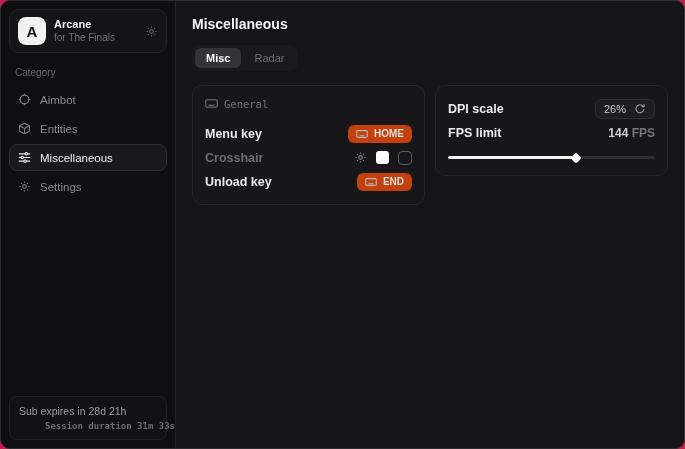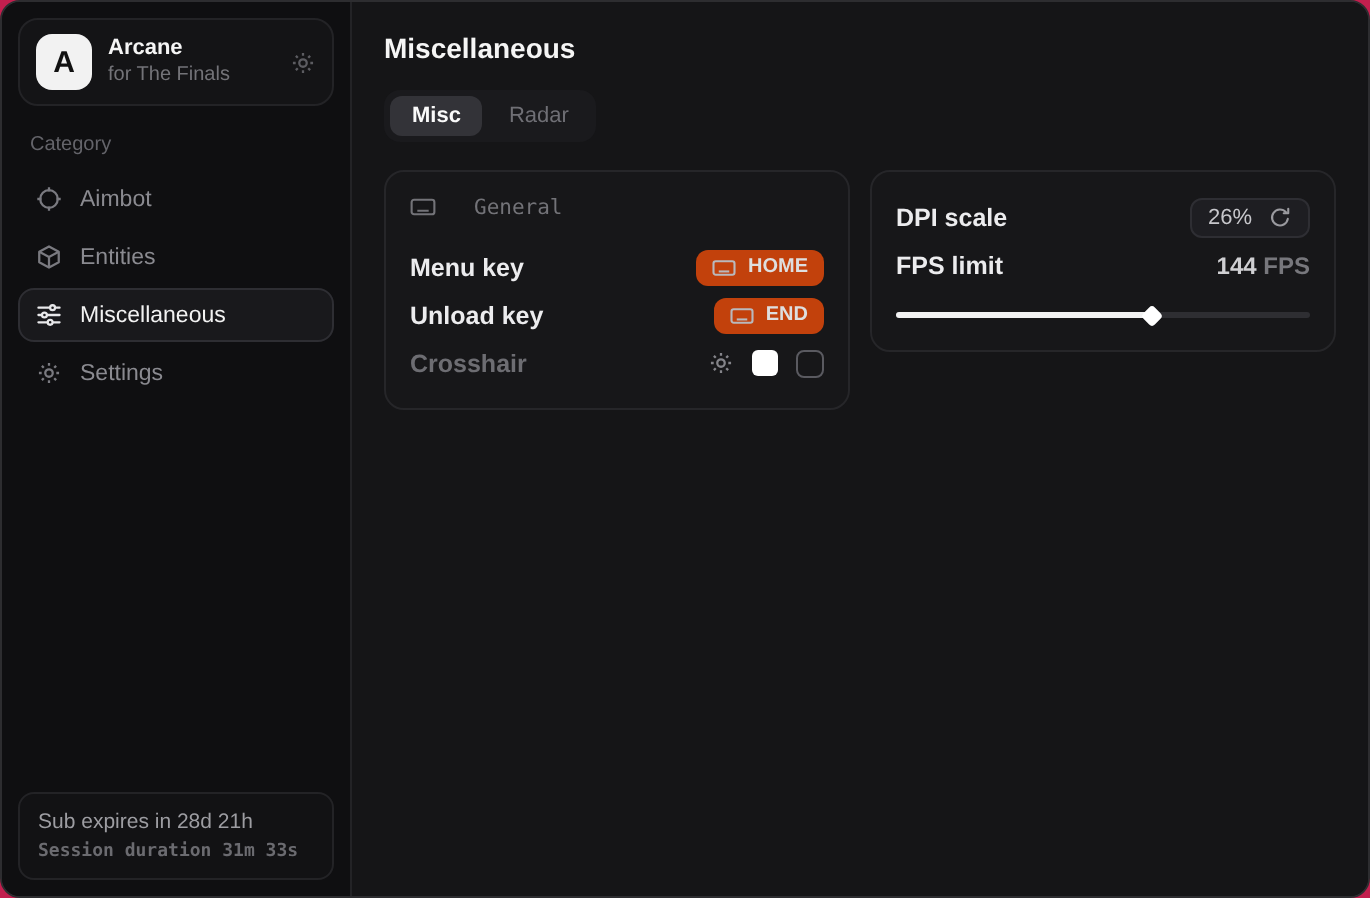--- a/index.html
+++ b/index.html
@@ -74,20 +74,21 @@
   .sub-expiry {
     font-family:Liberation Sans, sans-serif;
     color:#9d9da2; font-size:10.5px;
     margin-bottom:4px;
     white-space:nowrap;
   }
   .session-duration {
     font-family:"DejaVu Sans Mono", monospace;
     color:#6b6b70; font-size:9px; font-weight:bold;
     white-space:nowrap;
+    margin-left:26px;
   }
   
   .main {
     flex:1;
     background:#151517;
     padding:15px 16px;
     display:flex; flex-direction:column;
   }
   .page-title {
     color:#f5f5f5; font-size:14px; font-weight:bold;
@@ -111,21 +112,21 @@
   .tab.active { background:#333338; color:#fafafa; font-weight:bold; }
   .cards { display:flex; gap:10px; align-items:flex-start; }
   .card {
     flex:1;
     background:#171719;
     border:1px solid #262629;
     border-radius:10px;
     padding:11px 12px;
   }
   .card-header {
-    display:flex; align-items:center; gap:19px;
+    display:flex; align-items:center; gap:6px;
     color:#737378;
     font-family:"DejaVu Sans Mono", monospace;
     font-size:10.5px;
     margin-bottom:12px;
   }
   .card-header .icon { display:flex; color:#737378; }
   .row {
     display:flex; align-items:center; justify-content:space-between;
     height:23px;
   }
@@ -281,45 +282,45 @@
               <svg width="12" height="12" viewBox="0 0 16 16" fill="none" stroke="currentColor" stroke-width="1.4">
                 <rect x="1" y="3.5" width="14" height="9" rx="1.5"></rect>
                 <path d="M4.5 10.3h7"></path>
               </svg>
             </span>
             <span>HOME</span>
           </span>
         </div>
 
         <div class="row">
-          <span class="row-label">Unload key</span>
-          <span class="key-pill">
-            <span class="icon">
-              <svg width="12" height="12" viewBox="0 0 16 16" fill="none" stroke="currentColor" stroke-width="1.4">
-                <rect x="1" y="3.5" width="14" height="9" rx="1.5"></rect>
-                <path d="M4.5 10.3h7"></path>
-              </svg>
-            </span>
-            <span>END</span>
-          </span>
-        </div>
-
-        <div class="row">
           <span class="row-label dim">Crosshair</span>
           <span class="crosshair-controls">
             <span class="mini-gear">
               <svg width="13" height="13" viewBox="0 0 16 16" fill="none" stroke="currentColor" stroke-width="1.4">
                 <circle cx="8" cy="8" r="2.3"></circle>
                 <path d="M8 1.8v1.7M8 12.5v1.7M1.8 8h1.7M12.5 8h1.7M3.6 3.6l1.2 1.2M11.2 11.2l1.2 1.2M12.4 3.6l-1.2 1.2M4.8 11.2l-1.2 1.2"></path>
               </svg>
             </span>
             <span class="swatch"></span>
             <span class="checkbox"></span>
           </span>
         </div>
+
+        <div class="row">
+          <span class="row-label">Unload key</span>
+          <span class="key-pill">
+            <span class="icon">
+              <svg width="12" height="12" viewBox="0 0 16 16" fill="none" stroke="currentColor" stroke-width="1.4">
+                <rect x="1" y="3.5" width="14" height="9" rx="1.5"></rect>
+                <path d="M4.5 10.3h7"></path>
+              </svg>
+            </span>
+            <span>END</span>
+          </span>
+        </div>
       </div>
 
       <div class="card">
 
         <div class="row">
           <span class="row-label">DPI scale</span>
           <span class="dpi-pill">
             <span>26%</span>
             <span class="icon">
               <svg width="12" height="12" viewBox="0 0 16 16" fill="none" stroke="currentColor" stroke-width="1.4" stroke-linecap="round" stroke-linejoin="round">

